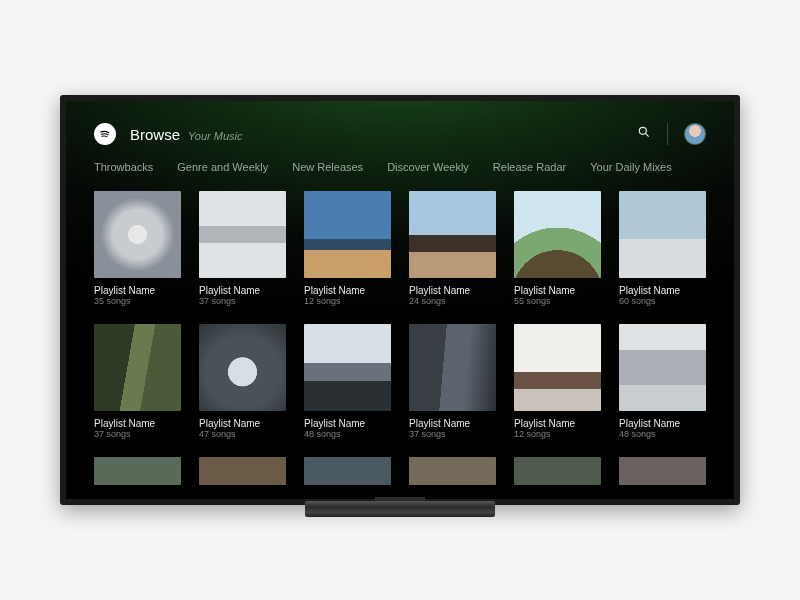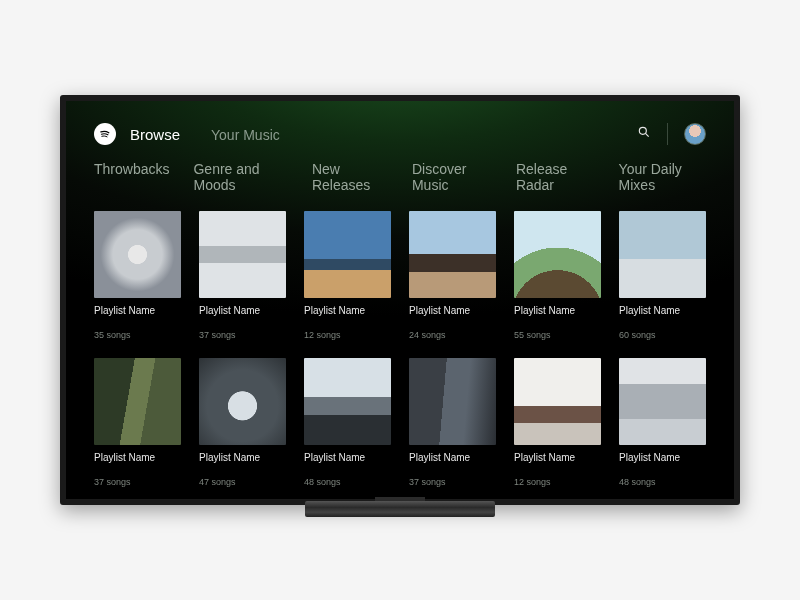--- a/index.html
+++ b/index.html
@@ -46,52 +46,52 @@
   }
   .logo {
     width: 22px; height: 22px;
     border-radius: 50%;
     background: #fff;
     display: flex; align-items: center; justify-content: center;
     margin-right: 14px;
     flex-shrink: 0;
   }
   .logo svg { width: 14px; height: 14px; }
-  .nav-primary { display: flex; gap: 31px; align-items: baseline; }
+  .nav-primary { display: flex; gap: 8px; align-items: baseline; }
   .nav-primary .active { color: #fff; font-size: 15px; font-weight: 500; }
-  .nav-primary .inactive { color: #8a9a8d; font-size: 14px; cursor: pointer; }
+  .nav-primary .inactive { color: #8a9a8d; font-size: 11px; cursor: pointer; font-style: italic; }
   .top-right { margin-left: auto; display: flex; align-items: center; gap: 16px; }
   .search-icon { color: #e6e6e6; cursor: pointer; }
   .vr { width: 1px; height: 22px; background: #3a4a3c; }
   .avatar {
     width: 22px; height: 22px; border-radius: 50%;
     background: radial-gradient(circle at 50% 35%, #e8c8b8 0 35%, #6aa0c8 36% 100%);
     border: 1px solid #5a6a5c;
     cursor: pointer;
   }
   .subnav {
     display: flex; gap: 24px;
     padding: 6px 28px 14px 28px;
     color: #9aa79c;
-    font-size: 14px;
+    font-size: 11px;
   }
   .subnav span { cursor: pointer; }
   .grid {
     padding: 4px 28px 0 28px;
     display: grid;
     grid-template-columns: repeat(6, 1fr);
     gap: 18px 18px;
   }
   .card { cursor: pointer; }
   .thumb {
     width: 100%; aspect-ratio: 1/1;
     border-radius: 1px;
   }
   .card-title { color: #e8e8e8; font-size: 10px; margin-top: 7px; }
-  .card-sub { color: #7d847e; font-size: 9px; margin-top: 14px; }
+  .card-sub { color: #7d847e; font-size: 9px; margin-top: 0; }
   .row3 .thumb { height: 28px; aspect-ratio: auto; }
   
   .t0{background:radial-gradient(circle at 50% 50%,#e8e8e8 0 15%,#c8ccd0 16% 40%,#8a9099 60% 100%);}
   .t1{background:linear-gradient(#dfe3e6 0 40%,#b0b6ba 40% 60%,#dfe3e6 60% 100%);}
   .t2{background:linear-gradient(#4a7db0 0 55%,#2f4a63 55% 68%,#caa06a 68% 100%);}
   .t3{background:linear-gradient(#a7c7e0 0 50%,#3c3028 50% 70%,#b89a78 70% 100%);}
   .t4{background:radial-gradient(circle at 50% 120%,#5b4a32 0 40%,#7aa870 40% 60%,#cfe6ef 60% 100%);}
   .t5{background:linear-gradient(#b0c8d6 0 55%,#d7dde1 55% 100%);}
   .t6{background:linear-gradient(100deg,#2d3a26 0 40%,#6b7a4e 40% 60%,#4c5a3a 60% 100%);}
   .t7{background:radial-gradient(circle at 50% 55%,#d8dfe4 0 22%,#4a5258 23% 55%,#2d3236 100%);}
@@ -132,23 +132,23 @@
               <line x1="20" y1="20" x2="14.5" y2="14.5"></line>
           </svg>
         </span>
         <div class="vr"></div>
         <div class="avatar"></div>
       </div>
     </div>
 
     <div class="subnav">
       <span>Throwbacks</span>
-      <span>Genre and Moods</span>
+      <span>Genre and Weekly</span>
       <span>New Releases</span>
-      <span>Discover Music</span>
+      <span>Discover Weekly</span>
       <span>Release Radar</span>
       <span>Your Daily Mixes</span>
     </div>
 
     <div class="grid">
       <div class="card">
         <div class="thumb t0"></div>
         <div class="card-title">Playlist Name</div>
         <div class="card-sub">35 songs</div>
       </div>

